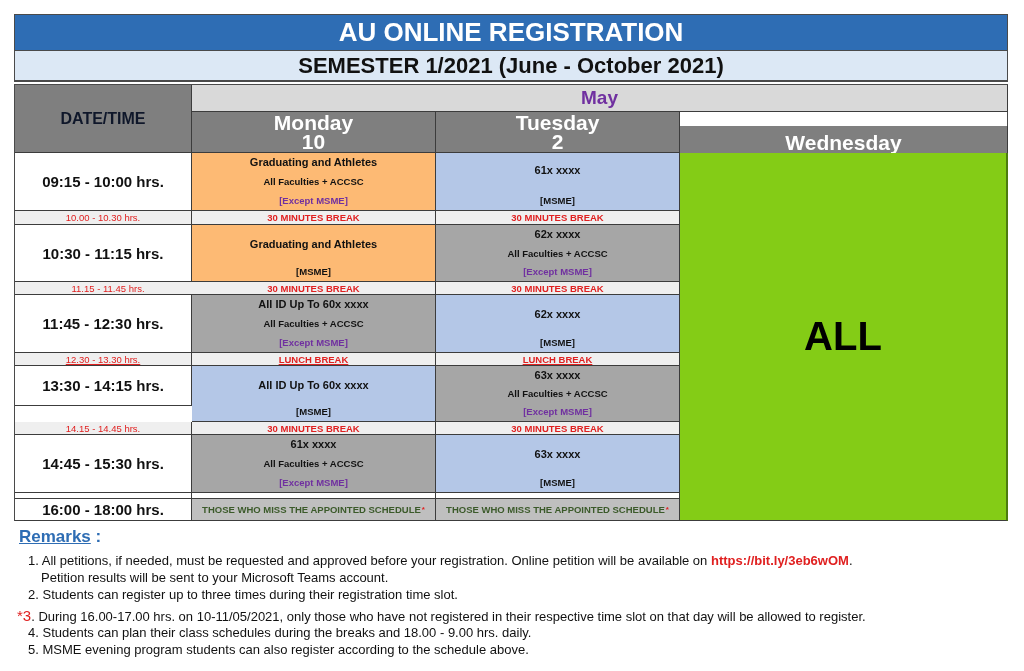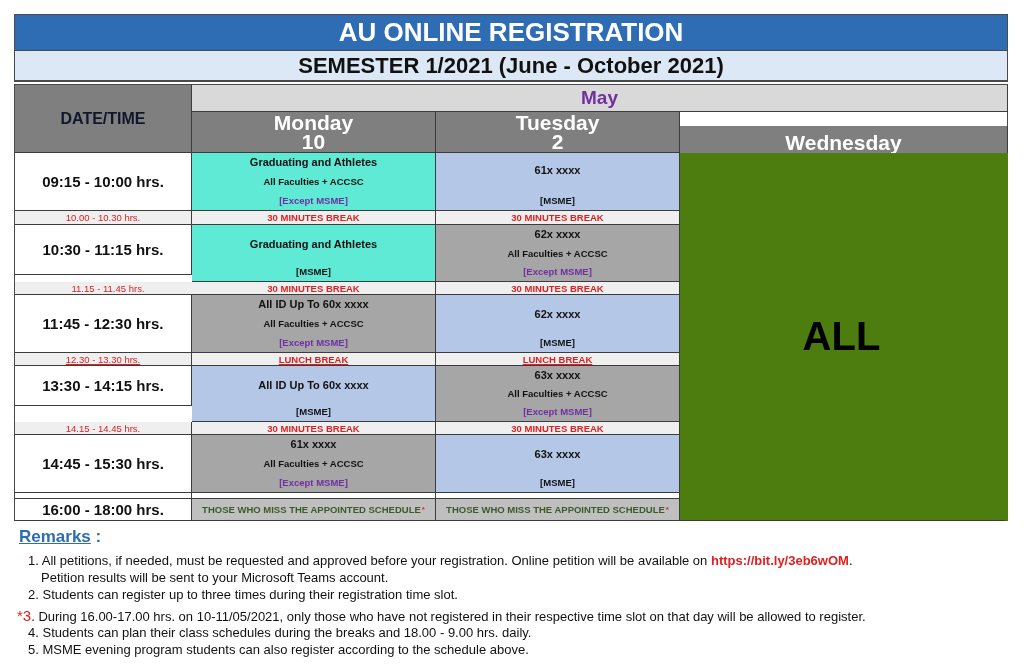--- a/index.html
+++ b/index.html
@@ -10,24 +10,24 @@
   .grid { left: 14px; top: 84px; width: 994px; height: 437px; border: 1px solid #4a4a4a; background: #ffffff; }
   .cell { position: absolute; box-sizing: border-box; display: flex; flex-direction: column; align-items: center; justify-content: center; text-align: center; border-right: 1px solid #3c3c3c; border-bottom: 1px solid #3c3c3c; }
   .hdr-date { background: #7f7f7f; color: #0f172a; font-weight: bold; font-size: 16px; }
   .hdr-month { background: #d9d9d9; color: #7030a0; font-weight: bold; font-size: 19px; }
   .hdr-day { background: #7f7f7f; color: #fff; font-weight: bold; font-size: 21px; line-height: 19px; }
   .time { background: #ffffff; color: #111; font-weight: bold; font-size: 15px; }
   .brk-time { background: #efefef; color: #e02020; font-size: 9.5px; }
   .brk { background: #efefef; color: #e02020; font-weight: bold; font-size: 9.5px; }
   .brk.underline span { text-decoration: underline; }
   .brk-time.underline span { text-decoration: underline; }
-  .orange { background: #5eead4; }
+  .orange { background: #fdba74; }
   .blue { background: #b4c7e7; }
   .gray { background: #a6a6a6; }
-  .green { background: #4d7c0f; border-right: 5px solid #4d7c0f; }
+  .green { background: #84cc16; border-right: 2px solid #4d7c0f; }
   .slot { justify-content: space-between; padding: 3px 0 4px 0; }
   .slot .l1 { font-weight: bold; font-size: 11px; color: #111; }
   .slot .l2 { font-weight: bold; font-size: 9.5px; color: #111; }
   .slot .l3 { font-weight: bold; font-size: 9.5px; color: #7030a0; }
   .slot .l3.dark { color: #111; }
   .all-text { font-size: 40px; font-weight: bold; color: #000; }
   .miss { background: #bfbfbf; color: #3b5a2a; font-weight: bold; font-size: 9.5px; flex-direction: row; }
   .miss sup { color: #e02020; font-size: 8px; margin-left: 1px; }
   .gap-row { background: #ffffff; }
   .remarks-title { left: 19px; top: 527px; font-size: 17px; font-weight: bold; color: #2e6db4; }
@@ -80,21 +80,21 @@
   <div class="cell brk-time" style="left:0;top:126px;width:177px;height:14px;">
       <span>10.00 - 10.30 hrs.</span>
     </div>
   <div class="cell brk" style="left:177px;top:126px;width:244px;height:14px;">
       <span>30 MINUTES BREAK</span>
     </div>
   <div class="cell brk" style="left:421px;top:126px;width:244px;height:14px;">
       <span>30 MINUTES BREAK</span>
     </div>
 
-  <div class="cell time" style="left:0;top:140px;width:177px;height:50px;">
+  <div class="cell time" style="left:0;top:140px;width:177px;height:57px;">
       <span>10:30 - 11:15 hrs.</span>
     </div>
   <div class="cell slot orange" style="left:177px;top:140px;width:244px;height:57px;">
     <span class="l1" style="margin-top:10px">Graduating and Athletes</span>
     <span class="l3 dark">[MSME]</span>
   </div>
   <div class="cell slot gray" style="left:421px;top:140px;width:244px;height:57px;">
     <span class="l1">62x xxxx</span>
     <span class="l2">All Faculties + ACCSC</span>
     <span class="l3">[Except MSME]</span>

